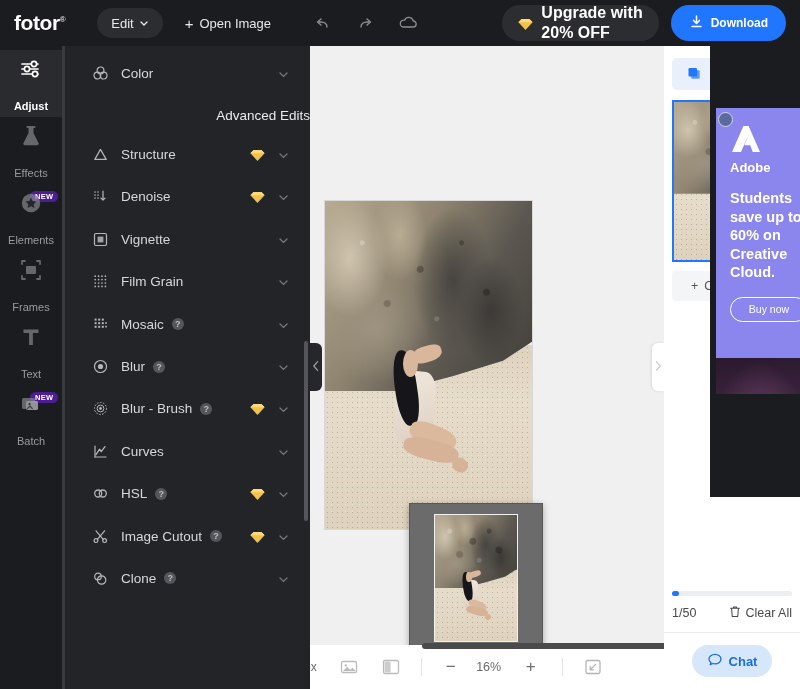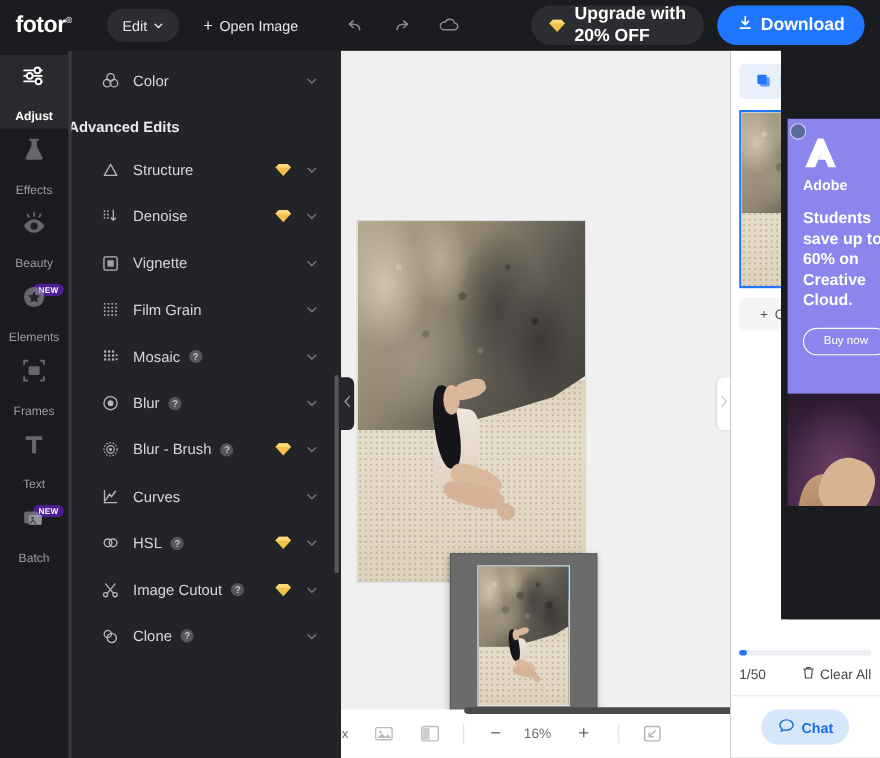--- a/index.html
+++ b/index.html
@@ -44,21 +44,21 @@
   .upgrade-btn {
     background: #2c2d31; border-radius: 18px; height: 36px;
     display: flex; align-items: center; gap: 8px; padding: 0 16px;
     cursor: pointer;
   }
   .upgrade-txt { color: #ffffff; font-size: 16px; line-height: 1.25; font-weight: 600; }
   .diamond { width: 15px; height: 13px; flex: 0 0 15px; }
   .download-btn {
     background: #2176ff; border-radius: 18px; height: 36px;
     display: flex; align-items: center; gap: 7px; padding: 0 18px;
-    color: #fff; font-size: 16px; font-weight: 600; cursor: pointer;
+    color: #fff; font-size: 12px; font-weight: 600; cursor: pointer;
   }
 
   
   .body { flex: 1; display: flex; position: relative; min-height: 0; }
 
   
   .rail {
     width: 62px; flex: 0 0 62px; background: #1b1c1f;
     display: flex; flex-direction: column; align-items: center;
     padding-top: 4px;
@@ -95,22 +95,22 @@
   .qmark {
     width: 12px; height: 12px; border-radius: 50%;
     background: #55565b; color: #bdbec2;
     font-size: 9px; line-height: 12px; text-align: center;
     flex: 0 0 12px; font-weight: 700; margin-left: -4px;
   }
   .tool-spacer { flex: 1; }
   .prem { width: 15px; height: 13px; flex: 0 0 15px; }
   .chev { width: 13px; height: 13px; opacity: .5; flex: 0 0 13px; }
   .section-head {
-    text-align: left; color: #e9eaec; font-size: 13.5px;
-    font-weight: 700; padding: 14px 0 10px;
+    text-align: right; color: #e9eaec; font-size: 13.5px;
+    font-weight: 400; padding: 14px 0 10px;
   }
   .tools-sbar {
     position: absolute; right: 2px; top: 295px;
     width: 4px; height: 180px; border-radius: 2px;
     background: #55565b; cursor: pointer;
   }
   .tools-edge {
     position: absolute; left: 0; top: 0; width: 3px; height: 100%;
     background: #3a3b40;
   }
@@ -300,21 +300,21 @@
   .chat-wrap { height: 56px; display: flex; align-items: center; justify-content: center; }
   .chat-btn {
     background: #d7e7fb; color: #1a6fe0;
     border-radius: 17px; height: 32px; padding: 0 15px;
     display: flex; align-items: center; gap: 6px;
     font-size: 13px; font-weight: 600; cursor: pointer;
   }
 
   
   .ad {
-    position: absolute; right: 0; top: 0; width: 90px; height: 563px;
+    position: absolute; right: 0; top: 0; width: 90px; height: 497px;
     background: #1b1c1f; overflow: hidden; z-index: 30; margin-left: 40px;
   }
   .ad-top { height: 108px; background: #1b1c1f; }
   .ad-card {
     position: absolute; left: 6px; top: 108px;
     width: 110px; height: 250px; background: #8b86ee;
     padding: 16px 0 0 14px;
   }
   .ad-avatar {
     position: absolute; left: 2px; top: 4px;
@@ -441,30 +441,20 @@
       <div class="rail-item">
         <span class="rail-ico">
           <svg width="26" height="26" viewBox="0 0 26 26">
               <path d="M10.5 4v6L5.5 20a1.6 1.6 0 0 0 1.4 2.3h12.2A1.6 1.6 0 0 0 20.5 20l-5-10V4z" fill="#8a8b90"></path>
               <path d="M9.4 4h7.2" stroke="#8a8b90" stroke-width="1.8" stroke-linecap="round"></path>
             </svg>
         </span>
         <span class="rail-lbl">Effects</span>
       </div>
 
-      <div class="rail-item">
-        <span class="rail-ico">
-          <svg width="26" height="26" viewBox="0 0 26 26">
-              <path d="M3.5 15.5c3-4.2 6-6.2 9.5-6.2s6.5 2 9.5 6.2c-3 4.2-6 6.2-9.5 6.2s-6.5-2-9.5-6.2z" fill="#8a8b90"></path>
-              <circle cx="13" cy="15.5" r="3.3" fill="#232428"></circle>
-              <path d="M13 3.6v2.6M7 5l1.2 2.2M19 5l-1.2 2.2" stroke="#8a8b90" stroke-width="1.7" stroke-linecap="round"></path>
-            </svg>
-        </span>
-        <span class="rail-lbl">Beauty</span>
-      </div>
 
       <div class="rail-item">
         <span class="new-badge">NEW</span>
         <span class="rail-ico">
           <svg width="26" height="26" viewBox="0 0 26 26">
               <circle cx="13" cy="13" r="9.2" fill="#8a8b90"></circle>
               <path d="M13 7.6l1.7 3.5 3.8.5-2.8 2.7.7 3.8-3.4-1.8-3.4 1.8.7-3.8-2.8-2.7 3.8-.5z" fill="#2a2b2f"></path>
             </svg>
         </span>
         <span class="rail-lbl">Elements</span>

